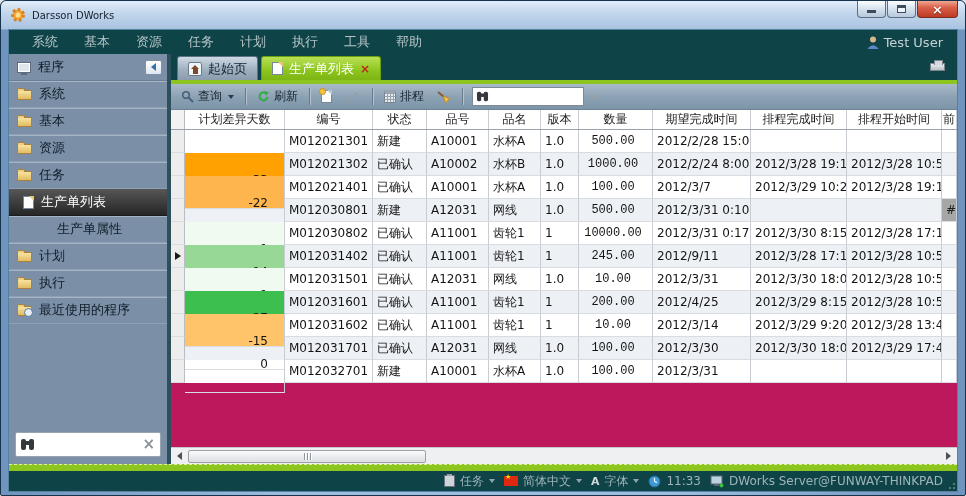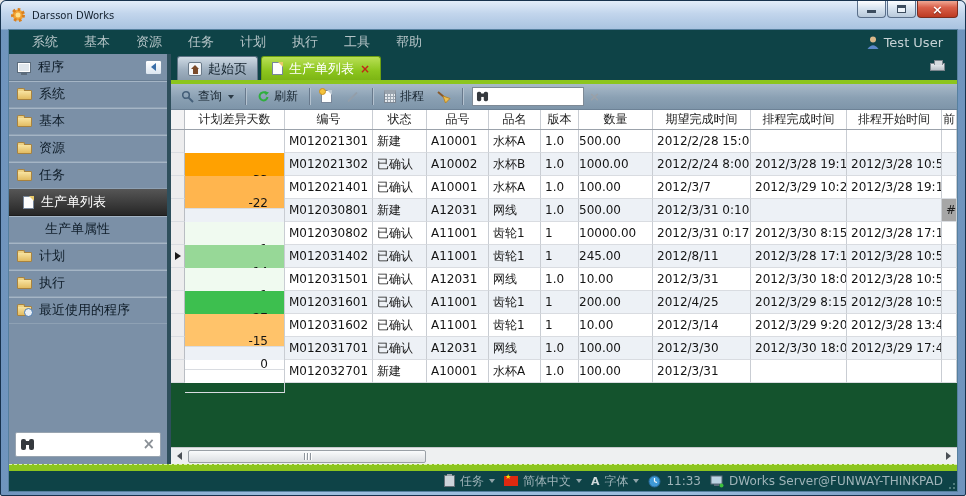--- a/index.html
+++ b/index.html
@@ -41,21 +41,21 @@
     border-bottom:1px solid #697e94; color:#0f1d29; font-size:13px; }
   .side-header .slabel{ margin-left:7px; }
   .collapse-btn{ margin-left:auto; width:17px; height:15px; background:linear-gradient(#ffffff,#dce6f0);
     border:1px solid #7d92a8; border-radius:2px; display:flex; align-items:center; justify-content:center; }
   .tri-left{ width:0; height:0; border-top:4px solid transparent; border-bottom:4px solid transparent; border-right:5px solid #3a6ea8; }
   .sitem{ height:27px; display:flex; align-items:center; padding-left:8px; font-size:13px; color:#0f1d29;
     border-bottom:1px solid #8ea1b4; box-shadow:inset 0 1px 0 #a5b5c5; cursor:default; }
   .sitem.sel{ background:linear-gradient(#565656,#262626); color:#fff; border-bottom-color:#1c1c1c; box-shadow:none; padding-left:14px; }
   .sitem.child{ padding-left:36px; }
   .slabel{ margin-left:7px; white-space:nowrap; }
-  .sitem.child .slabel{ margin-left:0; }
+  .sitem.child .slabel{ margin-left:12px; }
   .side-fill{ flex:1; }
   .side-search{ margin:5px 6px 7px 6px; height:25px; background:#fff; border:1px solid #98a4b0; border-radius:2px;
     display:flex; align-items:center; padding:0 5px; }
   .side-search input{ flex:1; border:none; outline:none; font-size:12px; min-width:10px; }
 
   .vsplit{ width:4px; background:#2e4f5c; flex:0 0 auto; }
 
   
   .main{ flex:1; display:flex; flex-direction:column; overflow:hidden; background:#fff; }
 
@@ -73,33 +73,33 @@
     padding:12px 6px; gap:4px; flex:0 0 auto; border-bottom:1px solid #6d8296; }
   .tbtn{ display:flex; align-items:center; gap:4px; font-size:12px; color:#16232e; padding:2px 4px; border-radius:2px; cursor:default;}
   .tsep{ width:1px; height:17px; background:#68798c; box-shadow:1px 0 0 #b4c2cf; margin:0 3px; }
   .caret{ width:0; height:0; border-left:3px solid transparent; border-right:3px solid transparent; border-top:4px solid #2b3a46; margin-left:2px;}
   .tsearch{ width:112px; height:19px; background:#fff; border:1px solid #7e8a96; display:flex; align-items:center; padding:0 3px; margin-left:2px;}
   .tsearch input{ flex:1; border:none; outline:none; font-size:11px; min-width:5px; }
   .xbtn{ color:#9aa1a8; font-weight:bold; font-size:13px; line-height:13px; }
   .side-search .xbtn{ color:#8a9096; font-size:15px; }
 
   
-  .gridwrap{ flex:1; overflow:hidden; background:#14532d; display:flex; flex-direction:column; }
+  .gridwrap{ flex:1; overflow:hidden; background:#be185d; display:flex; flex-direction:column; }
   .thead{ display:flex; height:20px; flex:0 0 auto; border-bottom:1px solid #9ba2ab; background:#fff; }
   .th{ font-size:12px; color:#1d1d1d; text-align:center; line-height:19px; border-right:1px solid #c9cdd3;
     overflow:hidden; white-space:nowrap; flex:0 0 auto; }
   .tr{ display:flex; height:23px; flex:0 0 auto; background:#fff; }
   .tr.alt{ background:#edf1f6; }
   .td{ font-size:12px; color:#141414; line-height:22px; border-right:1px solid #c9cdd3; border-bottom:1px solid #d9dce1;
     overflow:hidden; white-space:nowrap; padding-left:4px; flex:0 0 auto; }
   .c0{ width:14px; padding:0; background:#ededee; border-right:1px solid #b9bdc3; display:flex; align-items:center; justify-content:center;}
   .th.c0{ background:#f2f2f3; }
   .c1{ width:100px; } .td.c1{ text-align:right; padding:16px; }
   .c2{ width:88px; } .c3{ width:54px; } .c4{ width:62px; } .c5{ width:52px; } .c6{ width:38px; }
-  .c7{ width:74px; } .td.c7{ text-align:left; padding-right:5px; padding-left:0; }
+  .c7{ width:74px; } .td.c7{ text-align:center; padding-right:5px; padding-left:0;font-family:Liberation Mono, monospace; }
   .c8{ width:98px; } .c9{ width:96px; } .c10{ width:95px; }
   .c11{ flex:1 1 auto; min-width:12px; }
   .td.hash{ background:#a6a6a6; color:#1d1d1d; }
   .ptr{ width:0; height:0; border-top:4px solid transparent; border-bottom:4px solid transparent; border-left:6px solid #1a1a1a; }
 
   
   .hscroll{ height:17px; background:#eef0f1; border-top:1px solid #c6c9cc; display:flex; align-items:center; flex:0 0 auto; }
   .sarrow{ width:17px; height:16px; display:flex; align-items:center; justify-content:center; }
   .tri-l{ width:0;height:0;border-top:4px solid transparent;border-bottom:4px solid transparent;border-right:5px solid #4a4f55;}
   .tri-r{ width:0;height:0;border-top:4px solid transparent;border-bottom:4px solid transparent;border-left:5px solid #4a4f55;}
@@ -406,21 +406,21 @@
                 <div class="td c0">
                   <span class="ptr"></span>
                 </div>
                 <div class="td c1" style="background: rgb(151, 216, 151);">14</div>
                 <div class="td c2">M012031402</div>
                 <div class="td c3">已确认</div>
                 <div class="td c4">A11001</div>
                 <div class="td c5">齿轮1</div>
                 <div class="td c6">1</div>
                 <div class="td c7">245.00</div>
-                <div class="td c8">2012/8/11</div>
+                <div class="td c8">2012/9/11</div>
                 <div class="td c9">2012/3/28 17:13</div>
                 <div class="td c10">2012/3/28 10:52</div>
                 <div class="td c11"></div>
               </div>
               <div class="tr">
                 <div class="td c0"></div>
                 <div class="td c1" style="background: rgb(240, 250, 240);">1</div>
                 <div class="td c2">M012031501</div>
                 <div class="td c3">已确认</div>
                 <div class="td c4">A12031</div>

